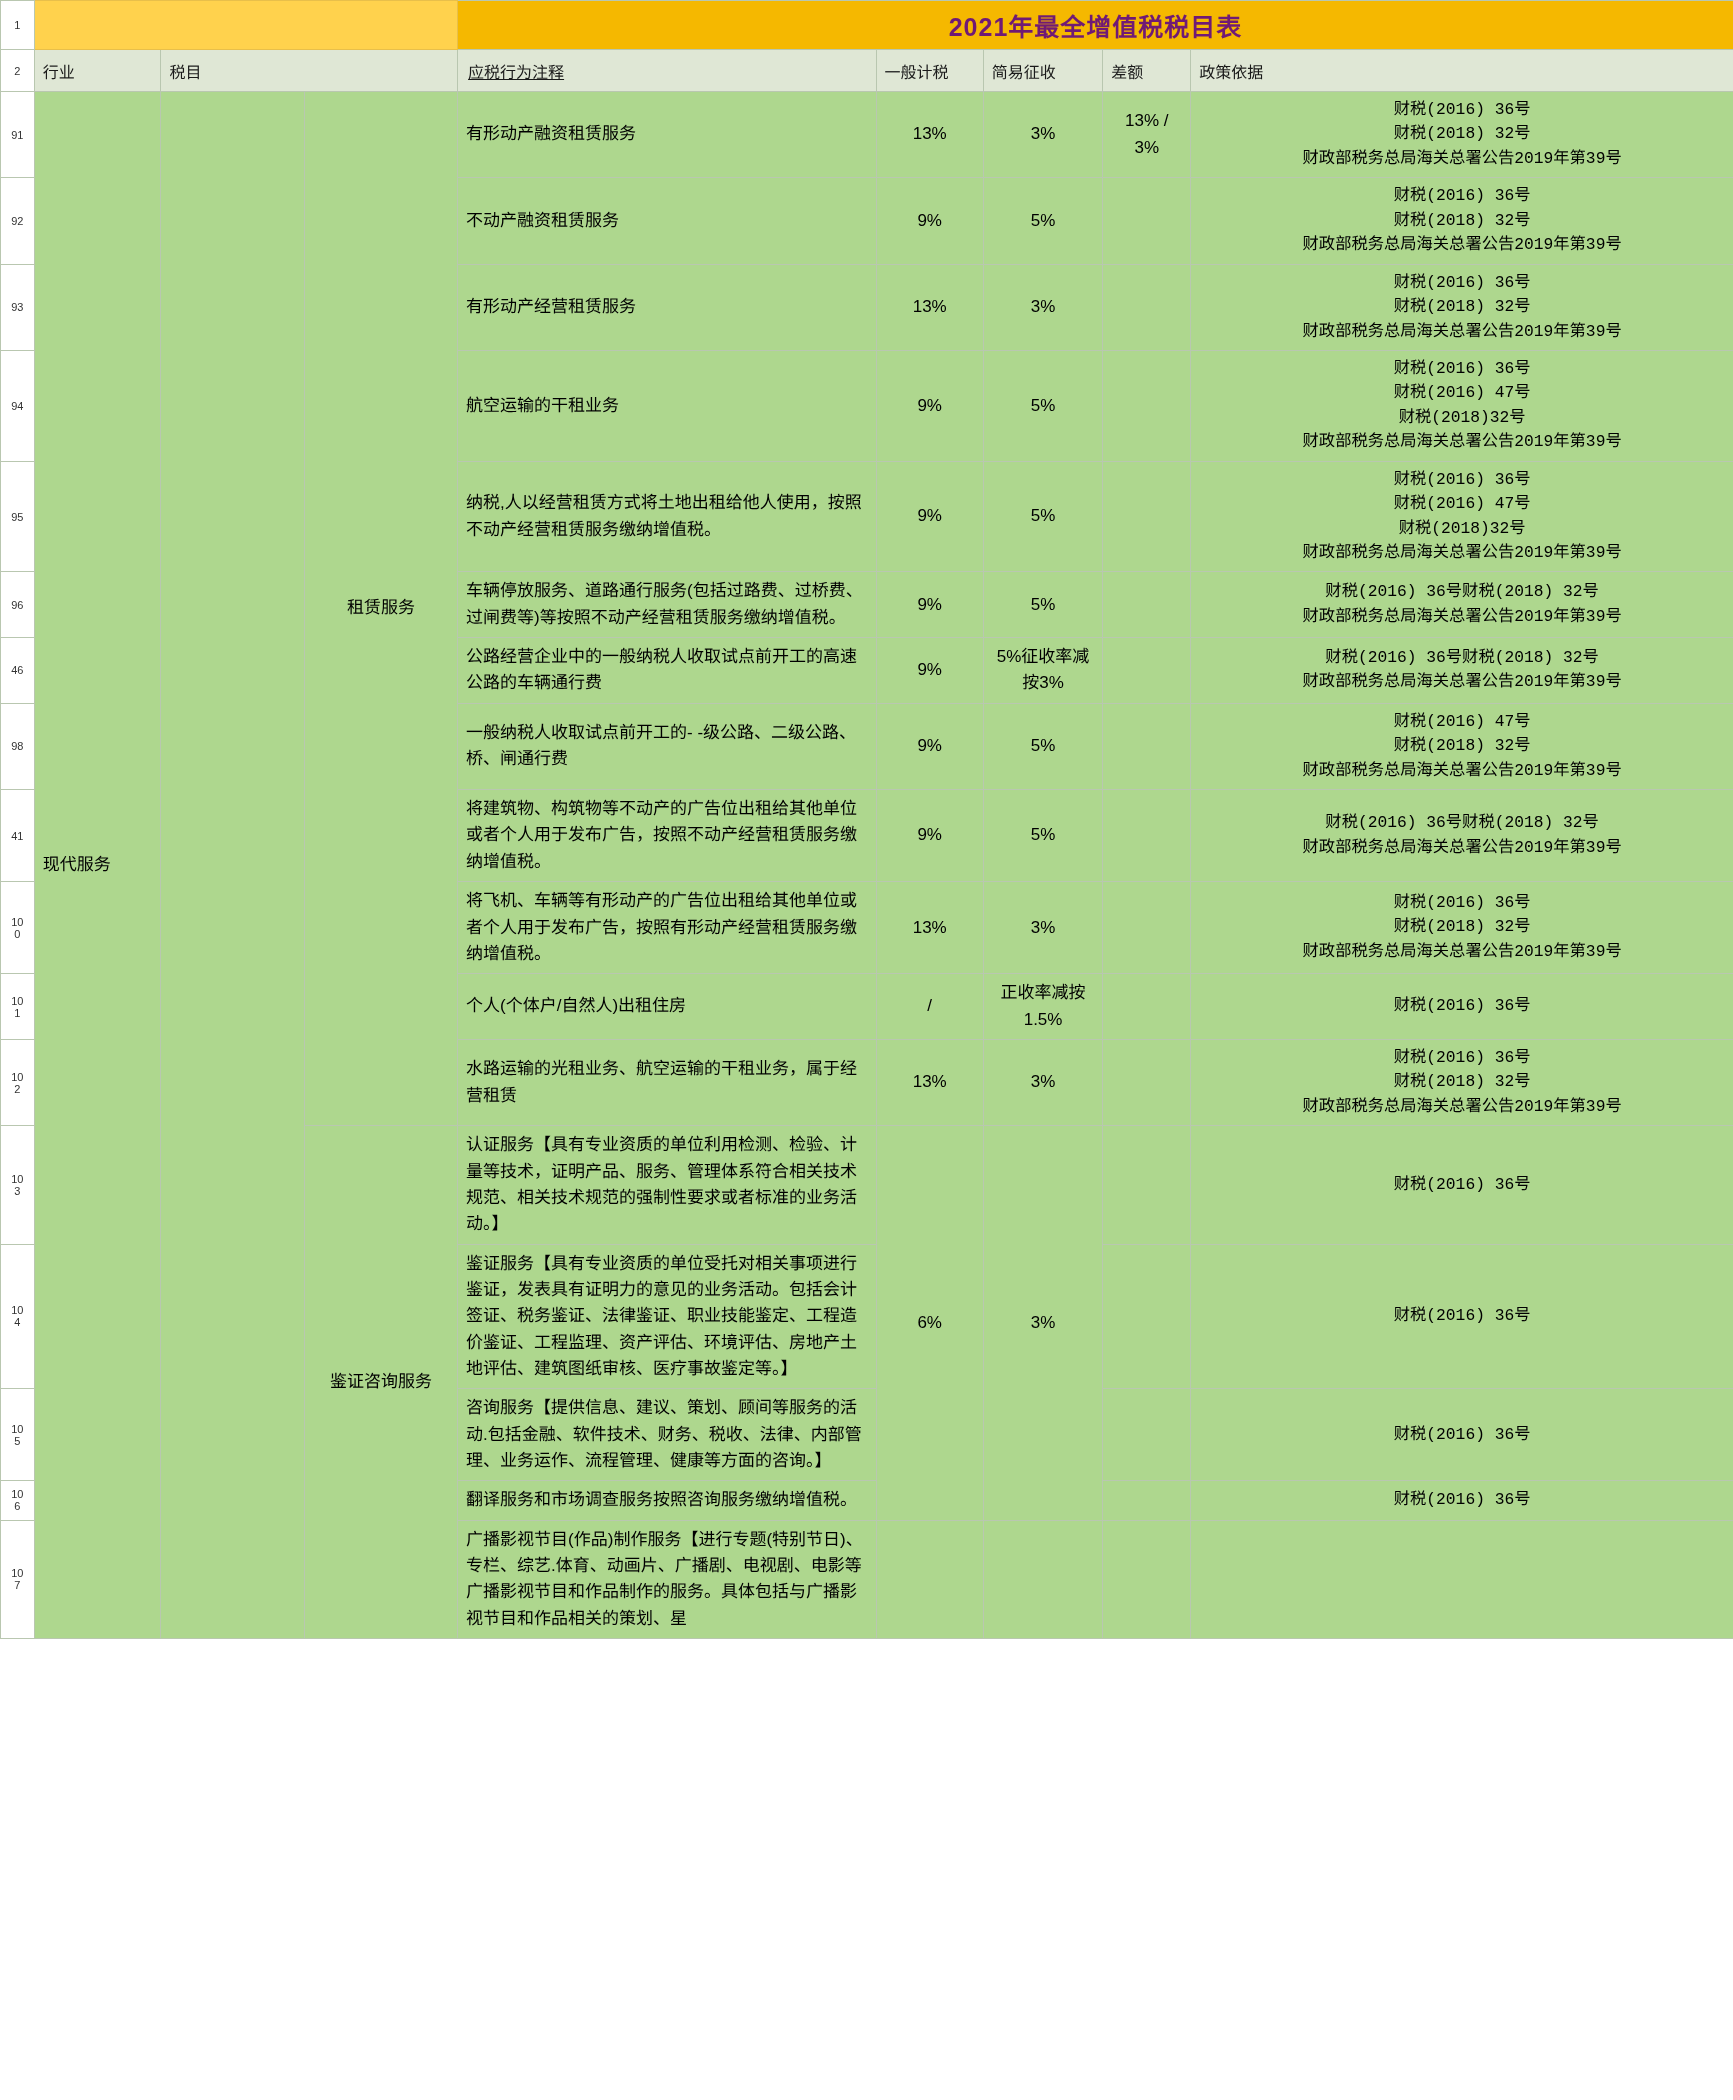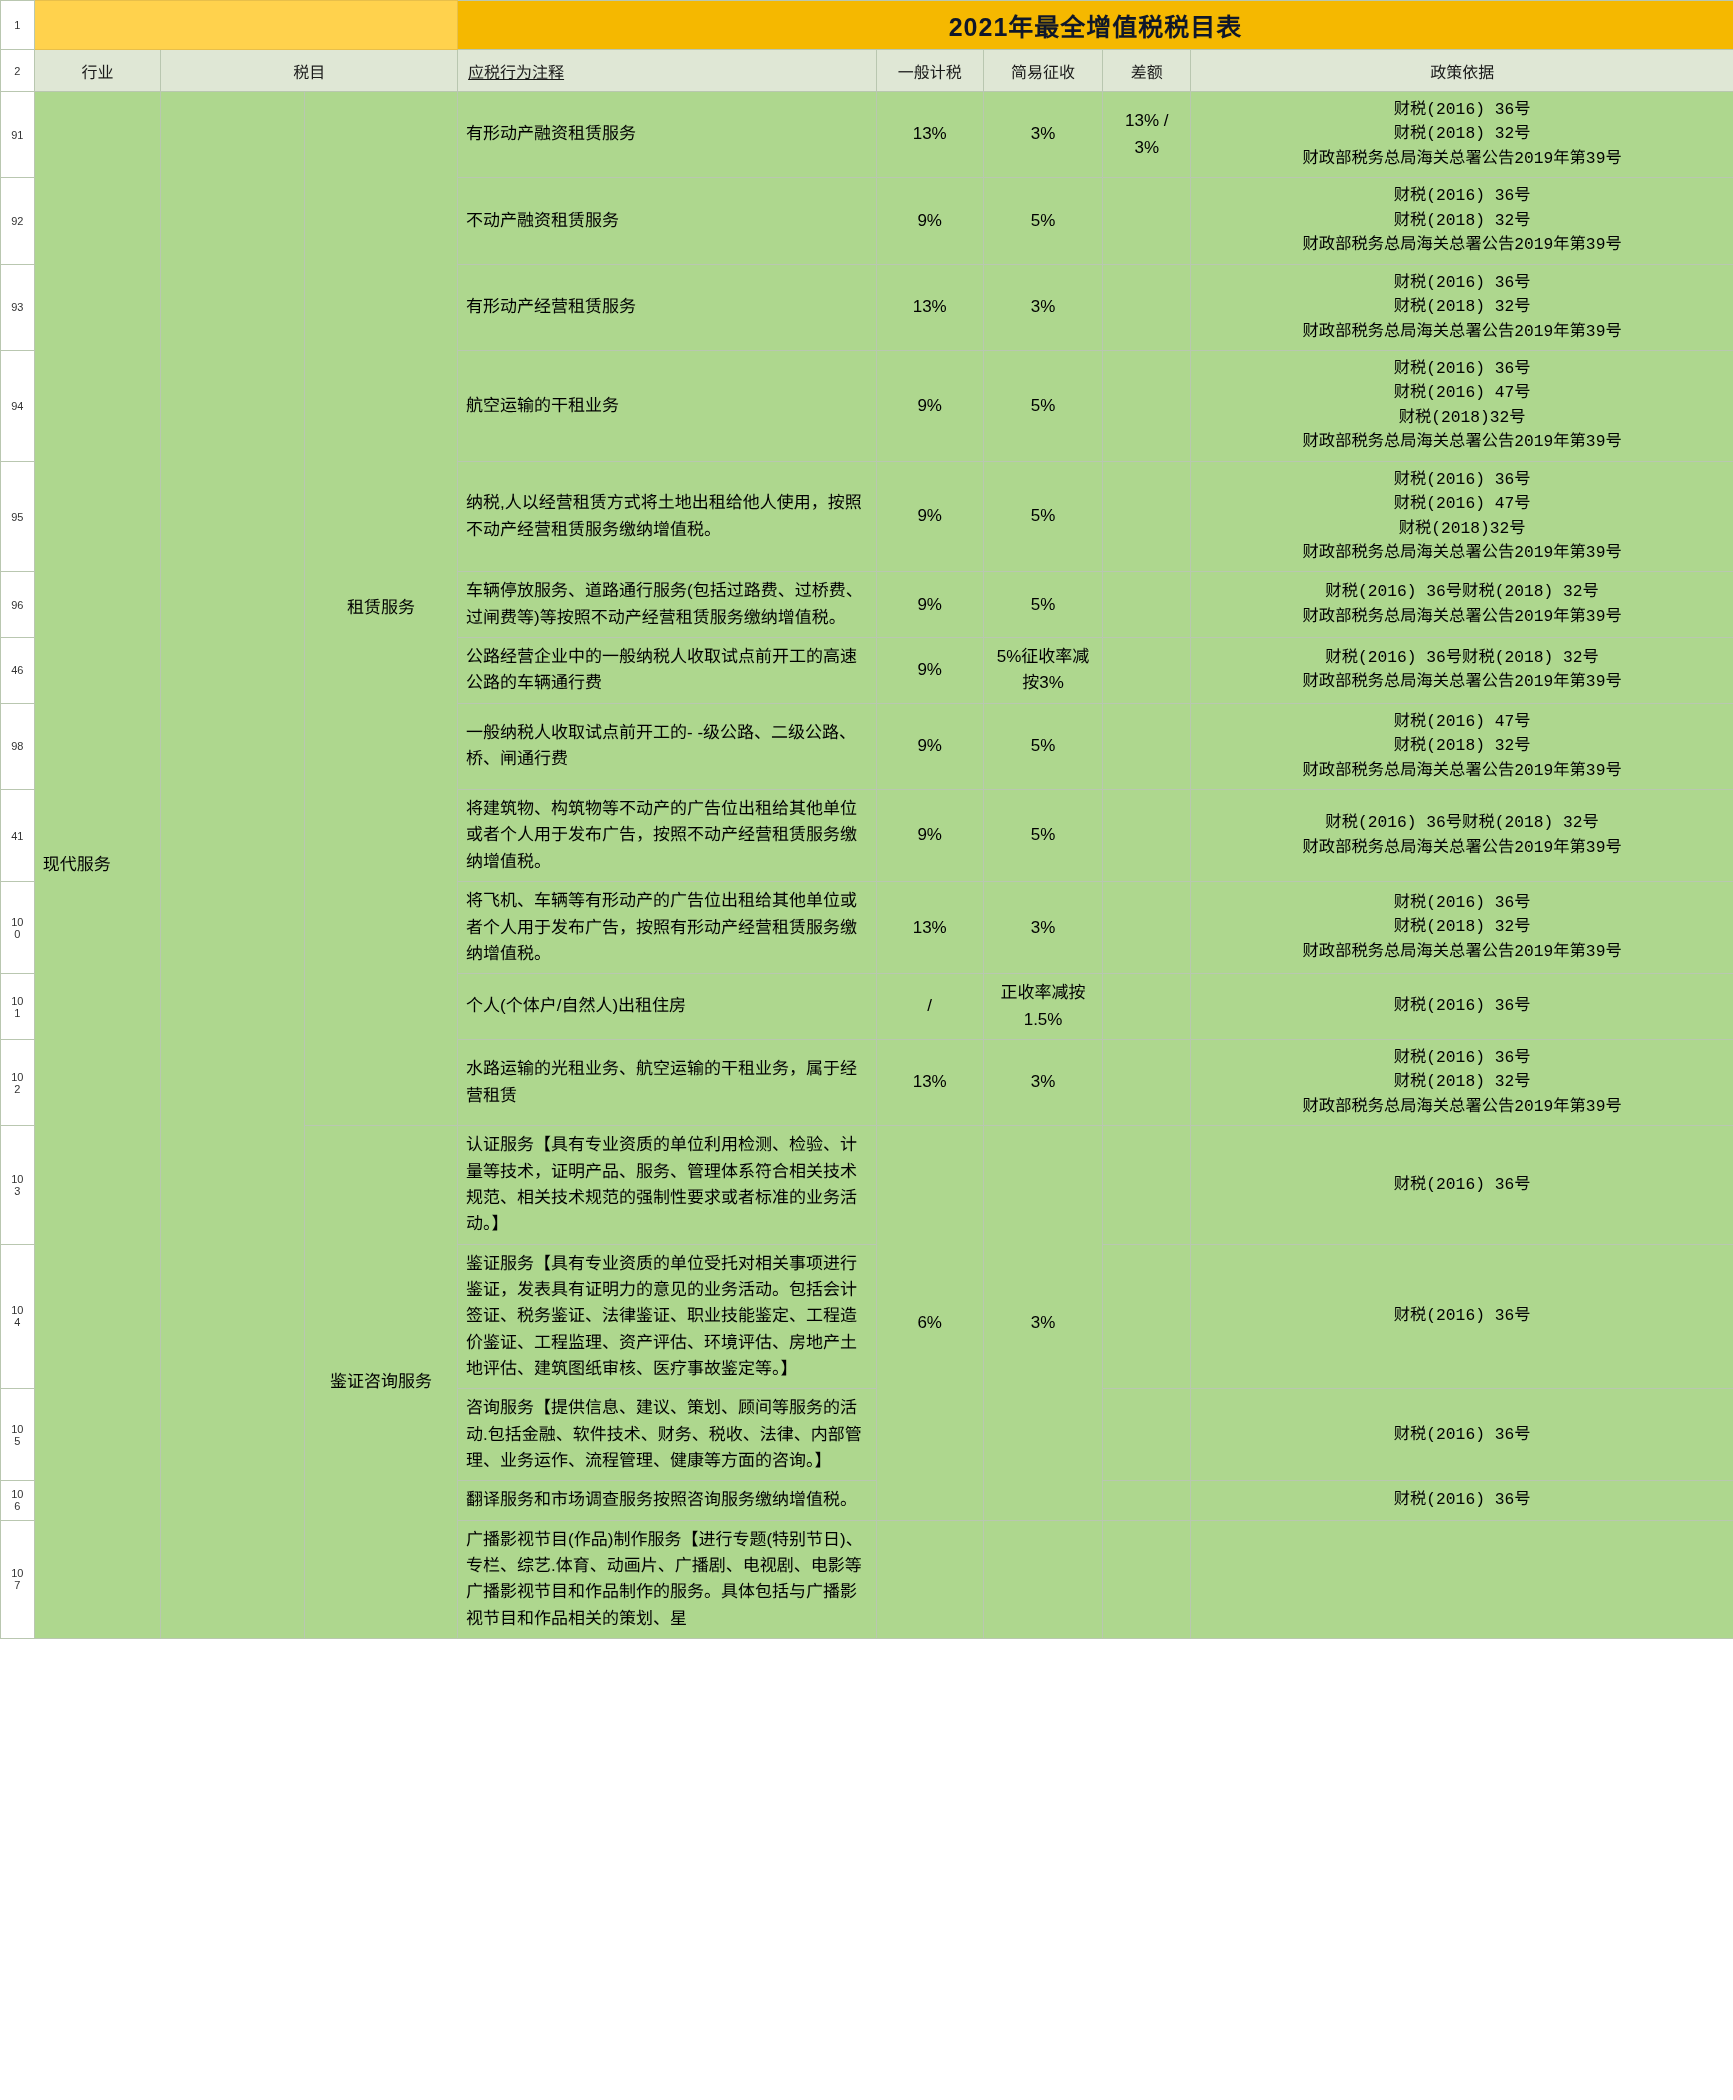--- a/index.html
+++ b/index.html
@@ -45,34 +45,34 @@
   }
   
   tr.title-row td.title-empty {
     background: #ffd24d;
     border: 1px solid #e8bf4a;
     height: 48px;
   }
   td.title-cell {
     background: #f5b800;
     border: 1px solid #e8bf4a;
-    color: #0f172a;
+    color: #701a75;
     font-size: 25px;
     font-weight: bold;
     text-align: center;
     letter-spacing: 1px;
     height: 48px;
   }
   
   td.hdr {
     background: #dfe7d5;
     border: 1px solid #b9c7b0;
     border-bottom: 2px solid #7fb2c9;
     font-size: 16px;
-    text-align: center;
+    text-align: left;
     height: 42px;
     color: #1a1a1a;
   }
   td.hdr.left {
     text-align: left;
     padding-left: 10px;
     text-decoration: underline;
   }
   
   td.d {

